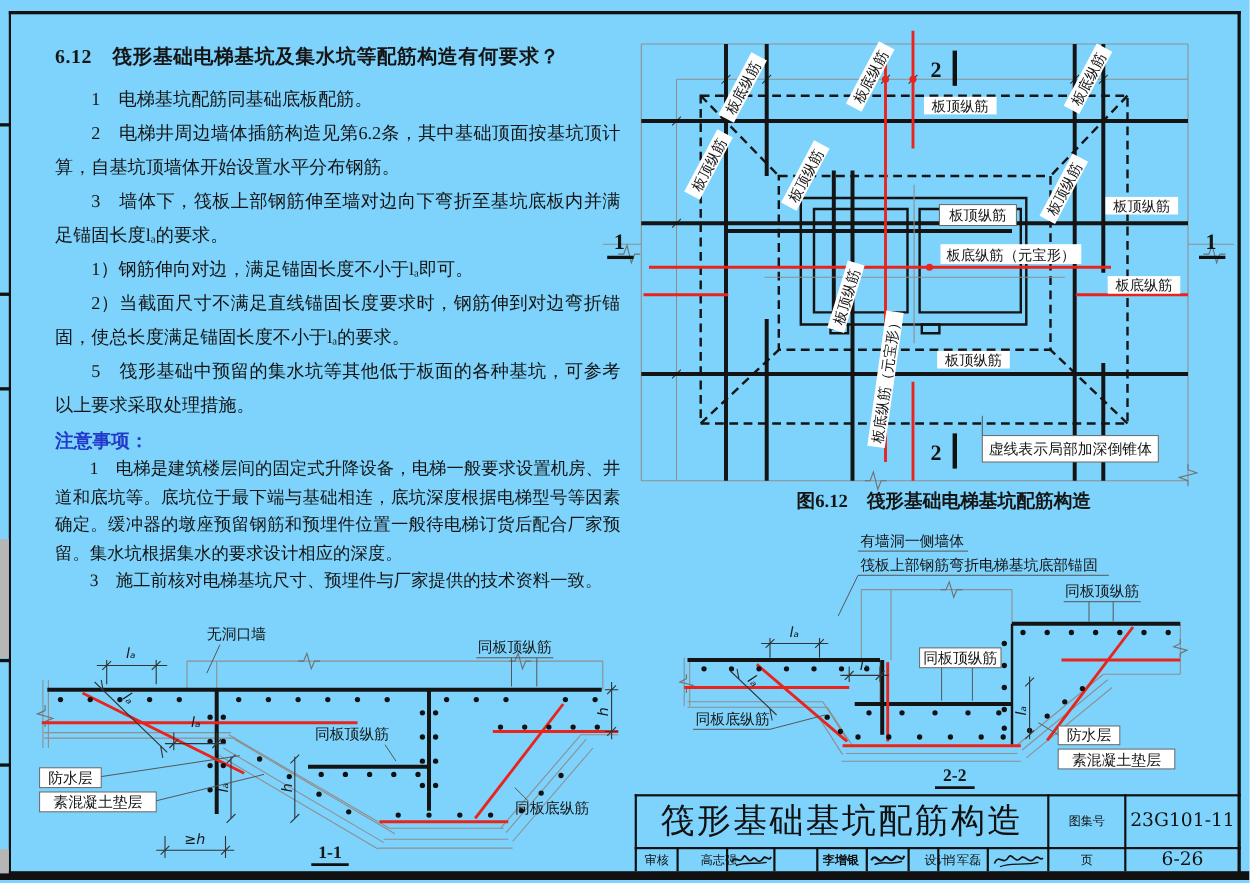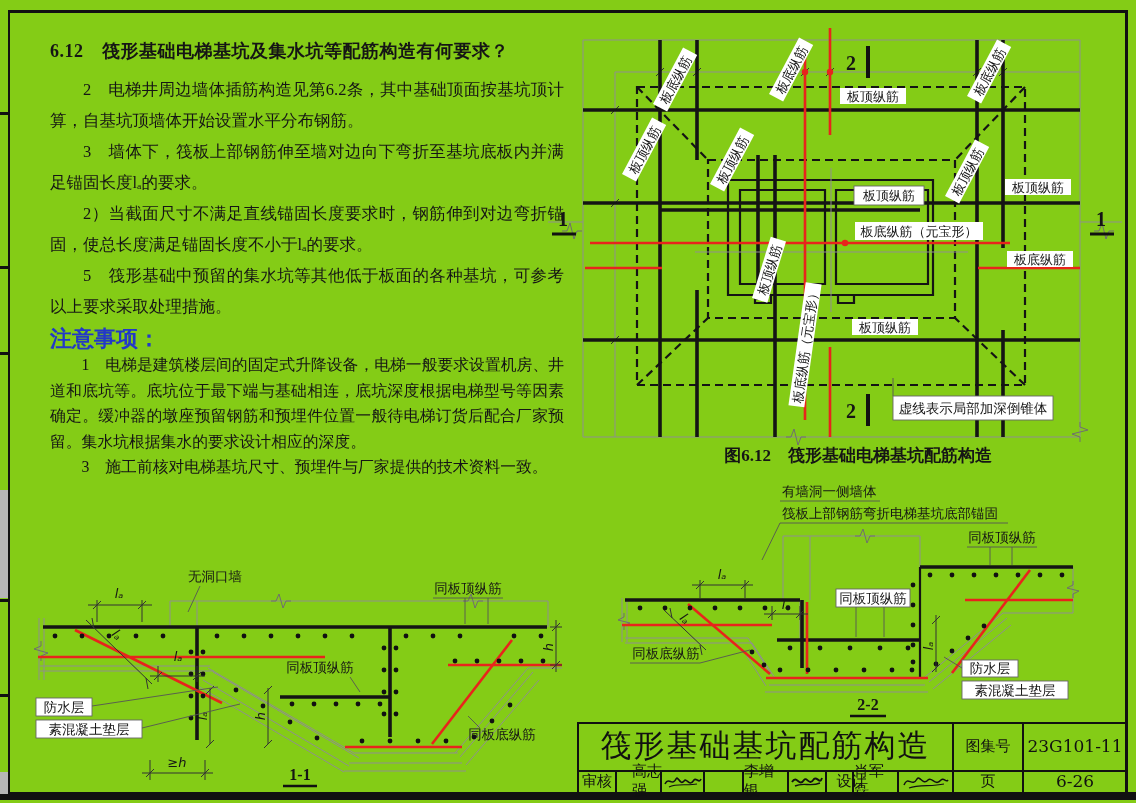--- a/index.html
+++ b/index.html
@@ -1,25 +1,25 @@
 <!DOCTYPE html>
 <html><head>
 <meta charset="utf-8">
 <style>
   html,body{margin:0;padding:0;background:#e9e9e9;}
-  .page{position:relative;width:1136px;height:803px;background:#84cc16;overflow:hidden;
+  .page{position:relative;width:1136px;height:803px;background:#7dd3fc;overflow:hidden;
         font-family:"Liberation Serif","DejaVu Serif",serif;color:#151515;}
   
   .b{position:absolute;background:#111;}
   .graystrip{position:absolute;background:#b6b6b6;}
   
   .article{position:absolute;left:50px;top:36px;width:514px;}
   .article h1{font-size:18px;font-weight:bold;margin:0 0 8px 0;line-height:30px;letter-spacing:.5px;}
   .article p{font-size:16.5px;line-height:31px;margin:0;text-indent:2em;text-align:justify;}
-  .article .note-h{color:#2238c8;font-weight:bold;font-size:22px;line-height:27px;margin-top:3px;text-indent:0;}
+  .article .note-h{color:#2238c8;font-weight:bold;font-size:17px;line-height:27px;margin-top:3px;text-indent:0;}
   .article p.noteline{font-size:15.8px;line-height:25.5px;}
   svg{position:absolute;left:0;top:0;}
   svg text{font-family:"Liberation Serif","DejaVu Serif",serif;fill:#151515;}
   .lbl{font-size:13px;}
   .lbl2{font-size:13.5px;}
   .dim{font-family:"DejaVu Sans",sans-serif;font-style:italic;font-size:13px;}
   .cap{font-size:16px;font-weight:bold;}
   .bigcap{font-size:17px;font-weight:bold;}
   .mark{font-size:20px;font-weight:bold;}
   .thin{stroke:#8f8f8f;stroke-width:1;fill:none;}
@@ -29,21 +29,21 @@
   .med{stroke:#141414;stroke-width:2.2;fill:none;}
   .dash{stroke:#141414;stroke-width:2.2;fill:none;stroke-dasharray:8 5;}
   .red{stroke:#e8241c;stroke-width:2.6;fill:none;}
   .diml{stroke:#333;stroke-width:1;fill:none;}
   .wbg{fill:#fff;}
   .box{fill:#fff;stroke:#666;stroke-width:0.9;}
   .tbline{position:absolute;background:#111;}
   .tb-text{position:absolute;font-family:"Liberation Serif","DejaVu Serif",serif;
            display:flex;align-items:center;justify-content:center;color:#111;}
   .tb-title{font-size:31px;font-weight:normal;letter-spacing:2px;}
-  .tb-small{font-size:15px;}
+  .tb-small{font-size:11px;}
   .tb-num{font-size:17px;font-family:"DejaVu Serif",serif;}
 </style>
 </head>
 <body>
 
 <div class="page">
 
   <div class="b" style="left:8px;top:10px;width:1120px;height:3px;"></div>
   <div class="b" style="left:8px;top:10px;width:2px;height:784px;"></div>
   <div class="b" style="left:1125px;top:10px;width:3px;height:784px;"></div>
@@ -52,22 +52,24 @@
   <div class="graystrip" style="left:0;top:490px;width:8px;height:108px;"></div>
   <div class="graystrip" style="left:0;top:772px;width:8px;height:22px;"></div>
   <div class="b" style="left:0;top:112px;width:10px;height:3px;"></div>
   <div class="b" style="left:0;top:266px;width:10px;height:3px;"></div>
   <div class="b" style="left:0;top:352px;width:10px;height:3px;"></div>
   <div class="b" style="left:0;top:599px;width:10px;height:3px;"></div>
   <div class="b" style="left:0;top:694px;width:10px;height:3px;"></div>
 
   <div class="article">
     <h1>6.12　筏形基础电梯基坑及集水坑等配筋构造有何要求？</h1>
+    <p>1　电梯基坑配筋同基础底板配筋。</p>
     <p>2　电梯井周边墙体插筋构造见第6.2条，其中基础顶面按基坑顶计算，自基坑顶墙体开始设置水平分布钢筋。</p>
     <p>3　墙体下，筏板上部钢筋伸至墙对边向下弯折至基坑底板内并满足锚固长度lₐ的要求。</p>
+    <p>1）钢筋伸向对边，满足锚固长度不小于lₐ即可。</p>
     <p>2）当截面尺寸不满足直线锚固长度要求时，钢筋伸到对边弯折锚固，使总长度满足锚固长度不小于lₐ的要求。</p>
     <p>5　筏形基础中预留的集水坑等其他低于板面的各种基坑，可参考以上要求采取处理措施。</p>
     <p class="note-h">注意事项：</p>
     <p class="noteline">1　电梯是建筑楼层间的固定式升降设备，电梯一般要求设置机房、井道和底坑等。底坑位于最下端与基础相连，底坑深度根据电梯型号等因素确定。缓冲器的墩座预留钢筋和预埋件位置一般待电梯订货后配合厂家预留。集水坑根据集水的要求设计相应的深度。</p>
     <p class="noteline">3　施工前核对电梯基坑尺寸、预埋件与厂家提供的技术资料一致。</p>
   </div>
 
   <svg width="1136" height="803" viewBox="0 0 1136 803">
 
     <g>
@@ -469,21 +471,21 @@
     <div class="tbline" style="left:825px;top:770px;width:2px;height:22px;"></div>
     <div class="tbline" style="left:852px;top:770px;width:2px;height:22px;"></div>
     <div class="tbline" style="left:897px;top:770px;width:2px;height:22px;"></div>
 
     <div class="tb-text tb-title" style="left:579px;top:722px;width:373px;height:48px;">筏形基础基坑配筋构造</div>
     <div class="tb-text tb-small" style="left:954px;top:722px;width:68px;height:48px;">图集号</div>
     <div class="tb-text tb-num" style="left:1024px;top:722px;width:102px;height:48px;">23G101-11</div>
     <div class="tb-text tb-small" style="left:579px;top:770px;width:36px;height:22px;">审核</div>
     <div class="tb-text tb-small" style="left:617px;top:770px;width:43px;height:22px;margin-left:15px;">高志强</div>
     <div class="tb-text tb-small" style="left:705px;top:812px;width:37px;height:22px;">校对</div>
-    <div class="tb-text tb-small" style="left:744px;top:770px;width:41px;height:22px;">李增银</div>
+    <div class="tb-text tb-small" style="left:744px;top:770px;width:41px;height:22px;font-weight:bold;">李增银</div>
     <div class="tb-text tb-small" style="left:827px;top:770px;width:49px;height:22px;">设计</div>
     <div class="tb-text tb-small" style="left:854px;top:770px;width:43px;height:22px;">肖军磊</div>
     <div class="tb-text tb-small" style="left:954px;top:770px;width:68px;height:22px;">页</div>
     <div class="tb-text tb-num" style="left:1024px;top:770px;width:102px;height:22px;">6-26</div>
 
     <svg style="left:663px;top:772px;" width="39" height="19" viewBox="0 0 39 19">
       <path d="M2,12 C6,4 9,15 13,7 C15,3 17,14 21,9 C24,5 26,16 31,8 C33,5 36,12 38,7" stroke="#111" stroke-width="1.6" fill="none"></path>
       <path d="M6,15 C14,11 24,14 34,12" stroke="#111" stroke-width="1.2" fill="none"></path>
     </svg>
     <svg style="left:790px;top:772px;" width="34" height="19" viewBox="0 0 34 19">

